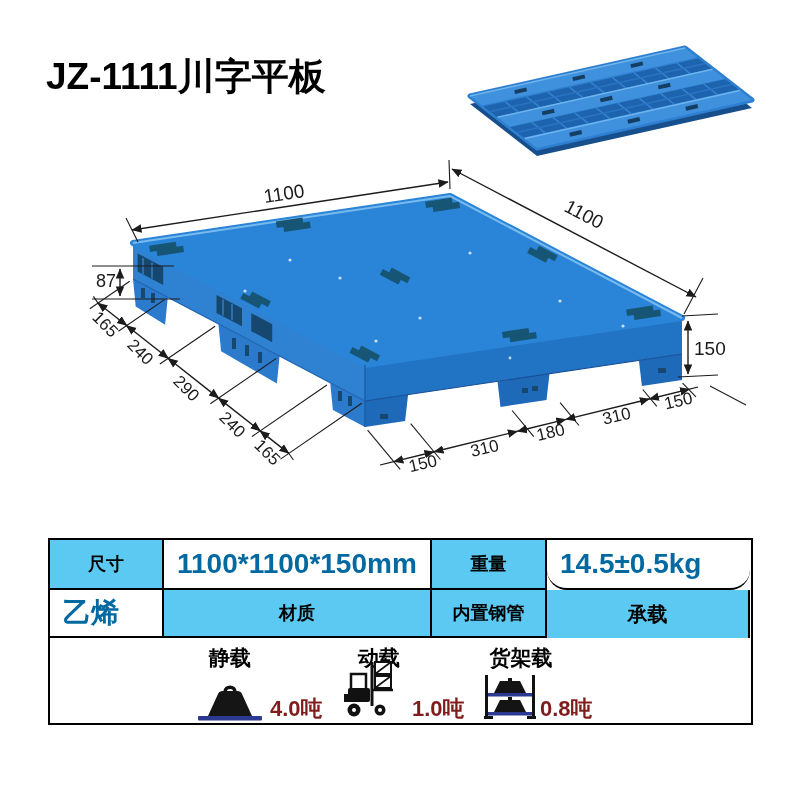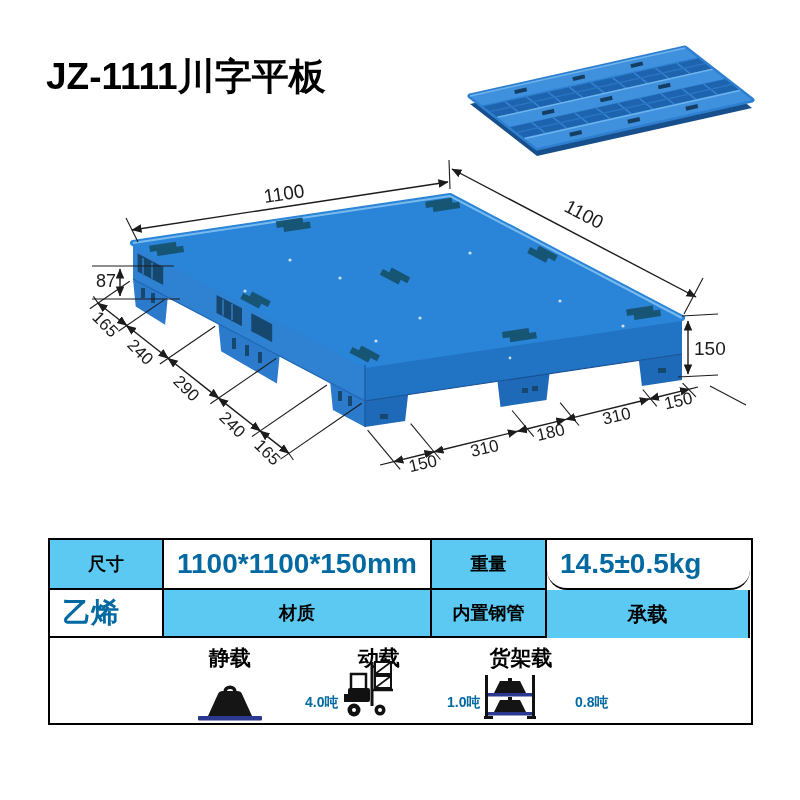--- a/index.html
+++ b/index.html
@@ -20,21 +20,21 @@
   .ext-line{stroke:var(--line-color);stroke-width:1.1;fill:none;}
   .spec-table{position:absolute;left:48px;top:538px;width:705px;border:2.5px solid #000;display:grid;
     grid-template-columns:114px 268px 115px 203px;grid-template-rows:50px 48px 85px;background:#fff;}
   .cell{border-right:2px solid #000;border-bottom:2px solid #000;display:flex;align-items:center;overflow:hidden;}
   .cell.last-col{border-right:none;border-radius:20px;}
   .cell.last-row{border-bottom:none;}
   .head{background:var(--table-header-bg);justify-content:center;font-weight:bold;font-size:18px;color:#000;}
   .val{font-size:28px;font-weight:bold;color:#0369a1;padding-left:13px;}
   .load-cell{grid-column:2/5;position:relative;border-right:none;border-bottom:none;}
   .load-label{position:absolute;font-size:21px;font-weight:bold;color:#000;text-align:center;top:6px;}
-  .load-value{position:absolute;font-size:14px;font-weight:bold;color:#0369a1;top:56px;margin-left:35px;}
+  .load-value{position:absolute;font-size:22px;font-weight:bold;color:#7f1d1d;top:56px;}
   .load-icon{position:absolute;}
 </style>
 </head>
 <body>
 
 <div class="page">
 
   <div class="title">JZ-1111川字平板</div>
 
   <svg class="thumb" viewBox="0 0 310 150">

